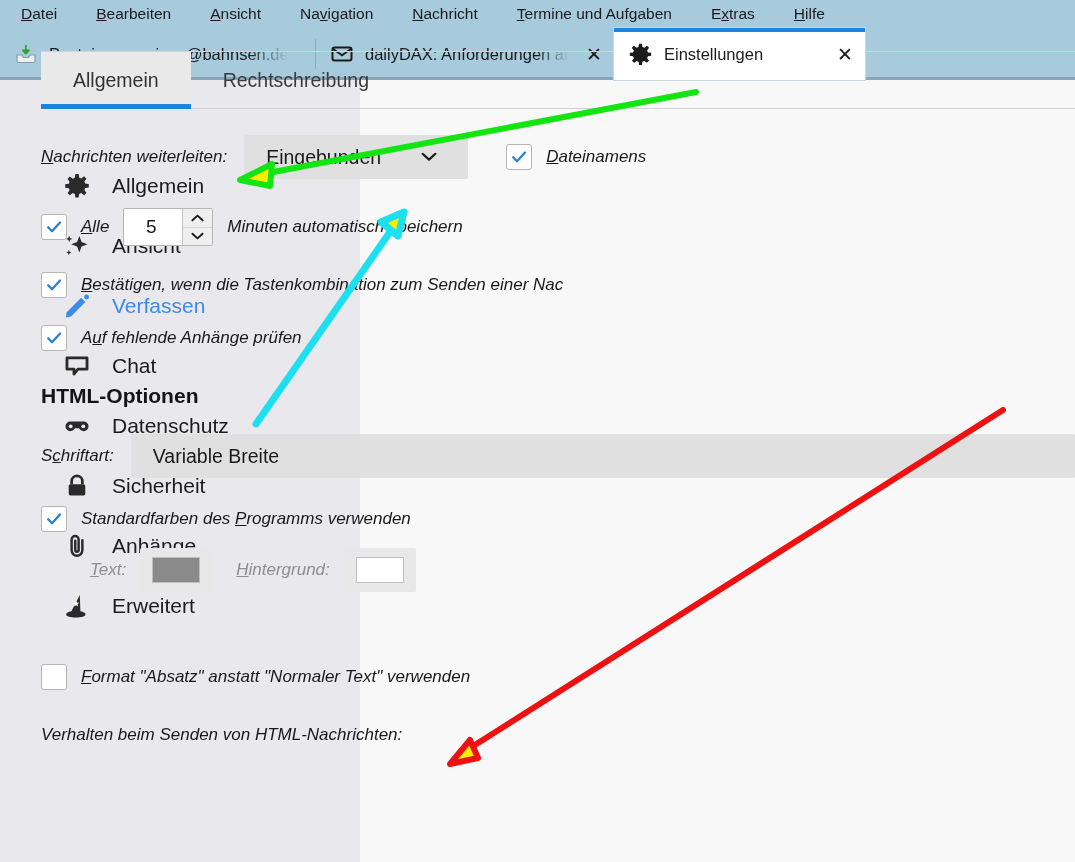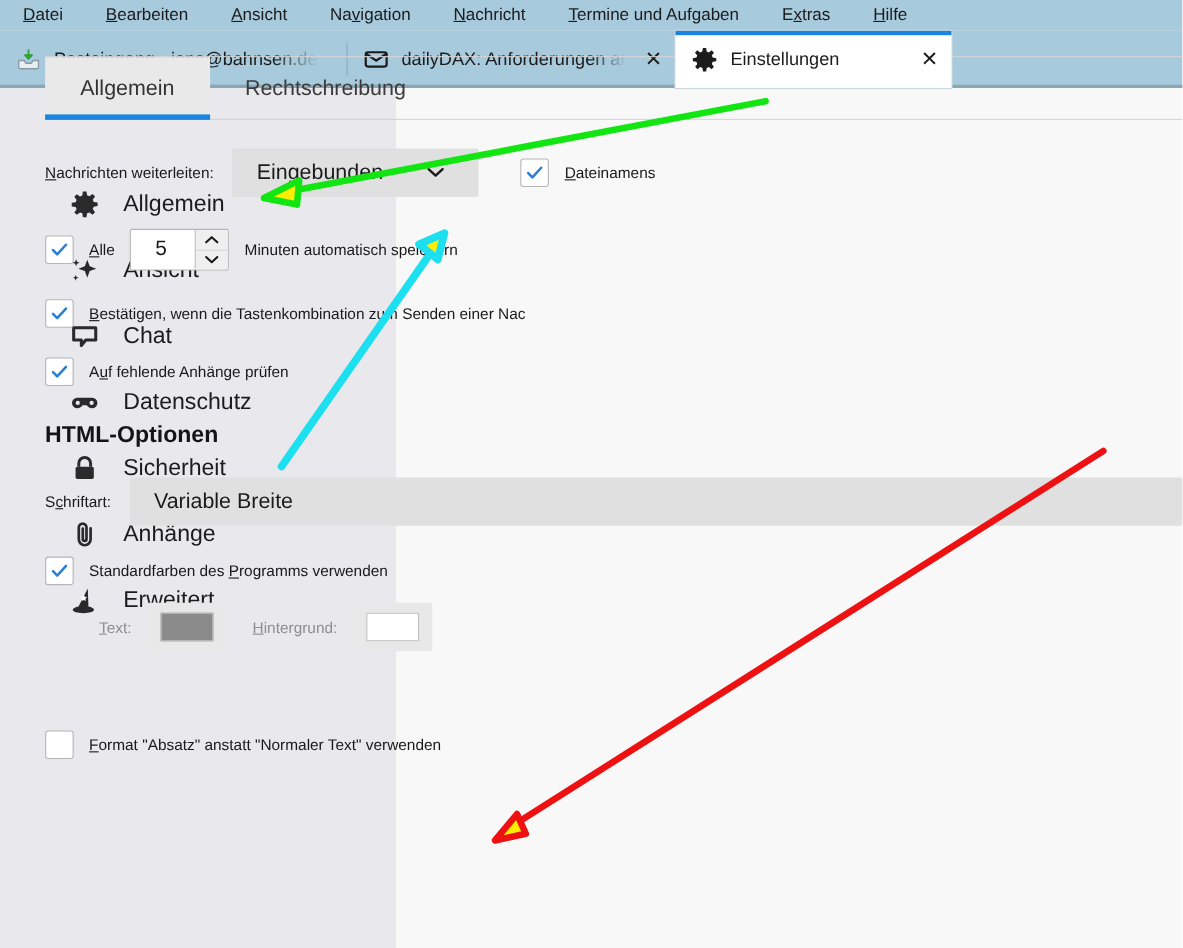--- a/index.html
+++ b/index.html
@@ -164,21 +164,21 @@
     background: #1a85e0;
   }
 
   
   .form {
     position: absolute; top: 109px; left: 41px;
     width: 1034px;
   }
   .row { display: flex; align-items: center; white-space: nowrap; }
 
-  .lbl { font-size: 14px; color: #191919; }
+  .lbl { font-size: 17px; color: #191919; font-style: italic; }
   .lbl .ak { text-decoration: underline; }
   .lbl.disabled { color: #8e8e8e; }
 
   .select {
     background: #e0e0e0;
     border-radius: 2px;
     height: 44px;
     display: flex; align-items: center;
     padding: 0 18px 0 22px;
     gap: 40px;
@@ -336,20 +336,29 @@
       <span class="side-icon">
         <svg width="28" height="28" viewBox="0 0 24 24">
           <path fill="#2a2a2a" d="M14 3.5l1.9 5.1 5.1 1.9-5.1 1.9-1.9 5.1-1.9-5.1-5.1-1.9 5.1-1.9z"></path>
           <path fill="#2a2a2a" d="M5.3 3.2l.75 2 2 .75-2 .75-.75 2-.75-2-2-.75 2-.75z"></path>
           <path fill="#2a2a2a" d="M5.0 15.3l.62 1.65 1.65.62-1.65.62-.62 1.65-.62-1.65-1.65-.62 1.65-.62z"></path>
         </svg>
       </span>
       <span class="side-label">Ansicht</span>
     </div>
 
+    <div class="side-item active">
+      <span class="side-icon">
+        <svg width="28" height="28" viewBox="0 0 24 24">
+          <path fill="#3a8ce8" d="M3.2 17.3 15.6 4.9l3.6 3.6L6.8 20.9 2.4 21.8z"></path>
+          <circle cx="20.2" cy="4.3" r="2.1" fill="#3a8ce8"></circle>
+        </svg>
+      </span>
+      <span class="side-label">Verfassen</span>
+    </div>
 
     <div class="side-item">
       <span class="side-icon">
         <svg width="28" height="28" viewBox="0 0 24 24">
           <path fill="none" stroke="#2a2a2a" stroke-width="2.4" stroke-linejoin="round" d="M3.4 5.1h17.2v9.6h-7.8l-3.4 4.2v-4.2H3.4z"></path>
         </svg>
       </span>
       <span class="side-label">Chat</span>
     </div>
 
@@ -498,20 +507,23 @@
       <div class="swatch-wrap" style="margin-left:14px">
         <div class="swatch" style="background:#ffffff"></div>
       </div>
     </div>
 
     <div class="row" style="margin-top:72px">
       <div class="checkbox"></div>
       <span class="lbl" style="margin-left:14px"><span class="ak">F</span>ormat "Absatz" anstatt "Normaler Text" verwenden</span>
     </div>
 
+    <div class="row" style="margin-top:35px">
+      <span class="lbl">Verhalten beim Senden von HTML-Nachrichten:</span>
+    </div>
   </div>
 
   <svg class="overlay" viewBox="0 0 1075 862">
 
     <g>
       <line x1="696" y1="92" x2="268" y2="173" stroke="#12e512" stroke-width="6" stroke-linecap="round"></line>
       <path d="M240 180 L272 164 L270 186 Z" fill="#ffee00" stroke="#12e512" stroke-width="6" stroke-linejoin="round"></path>
     </g>
 
     <g>

